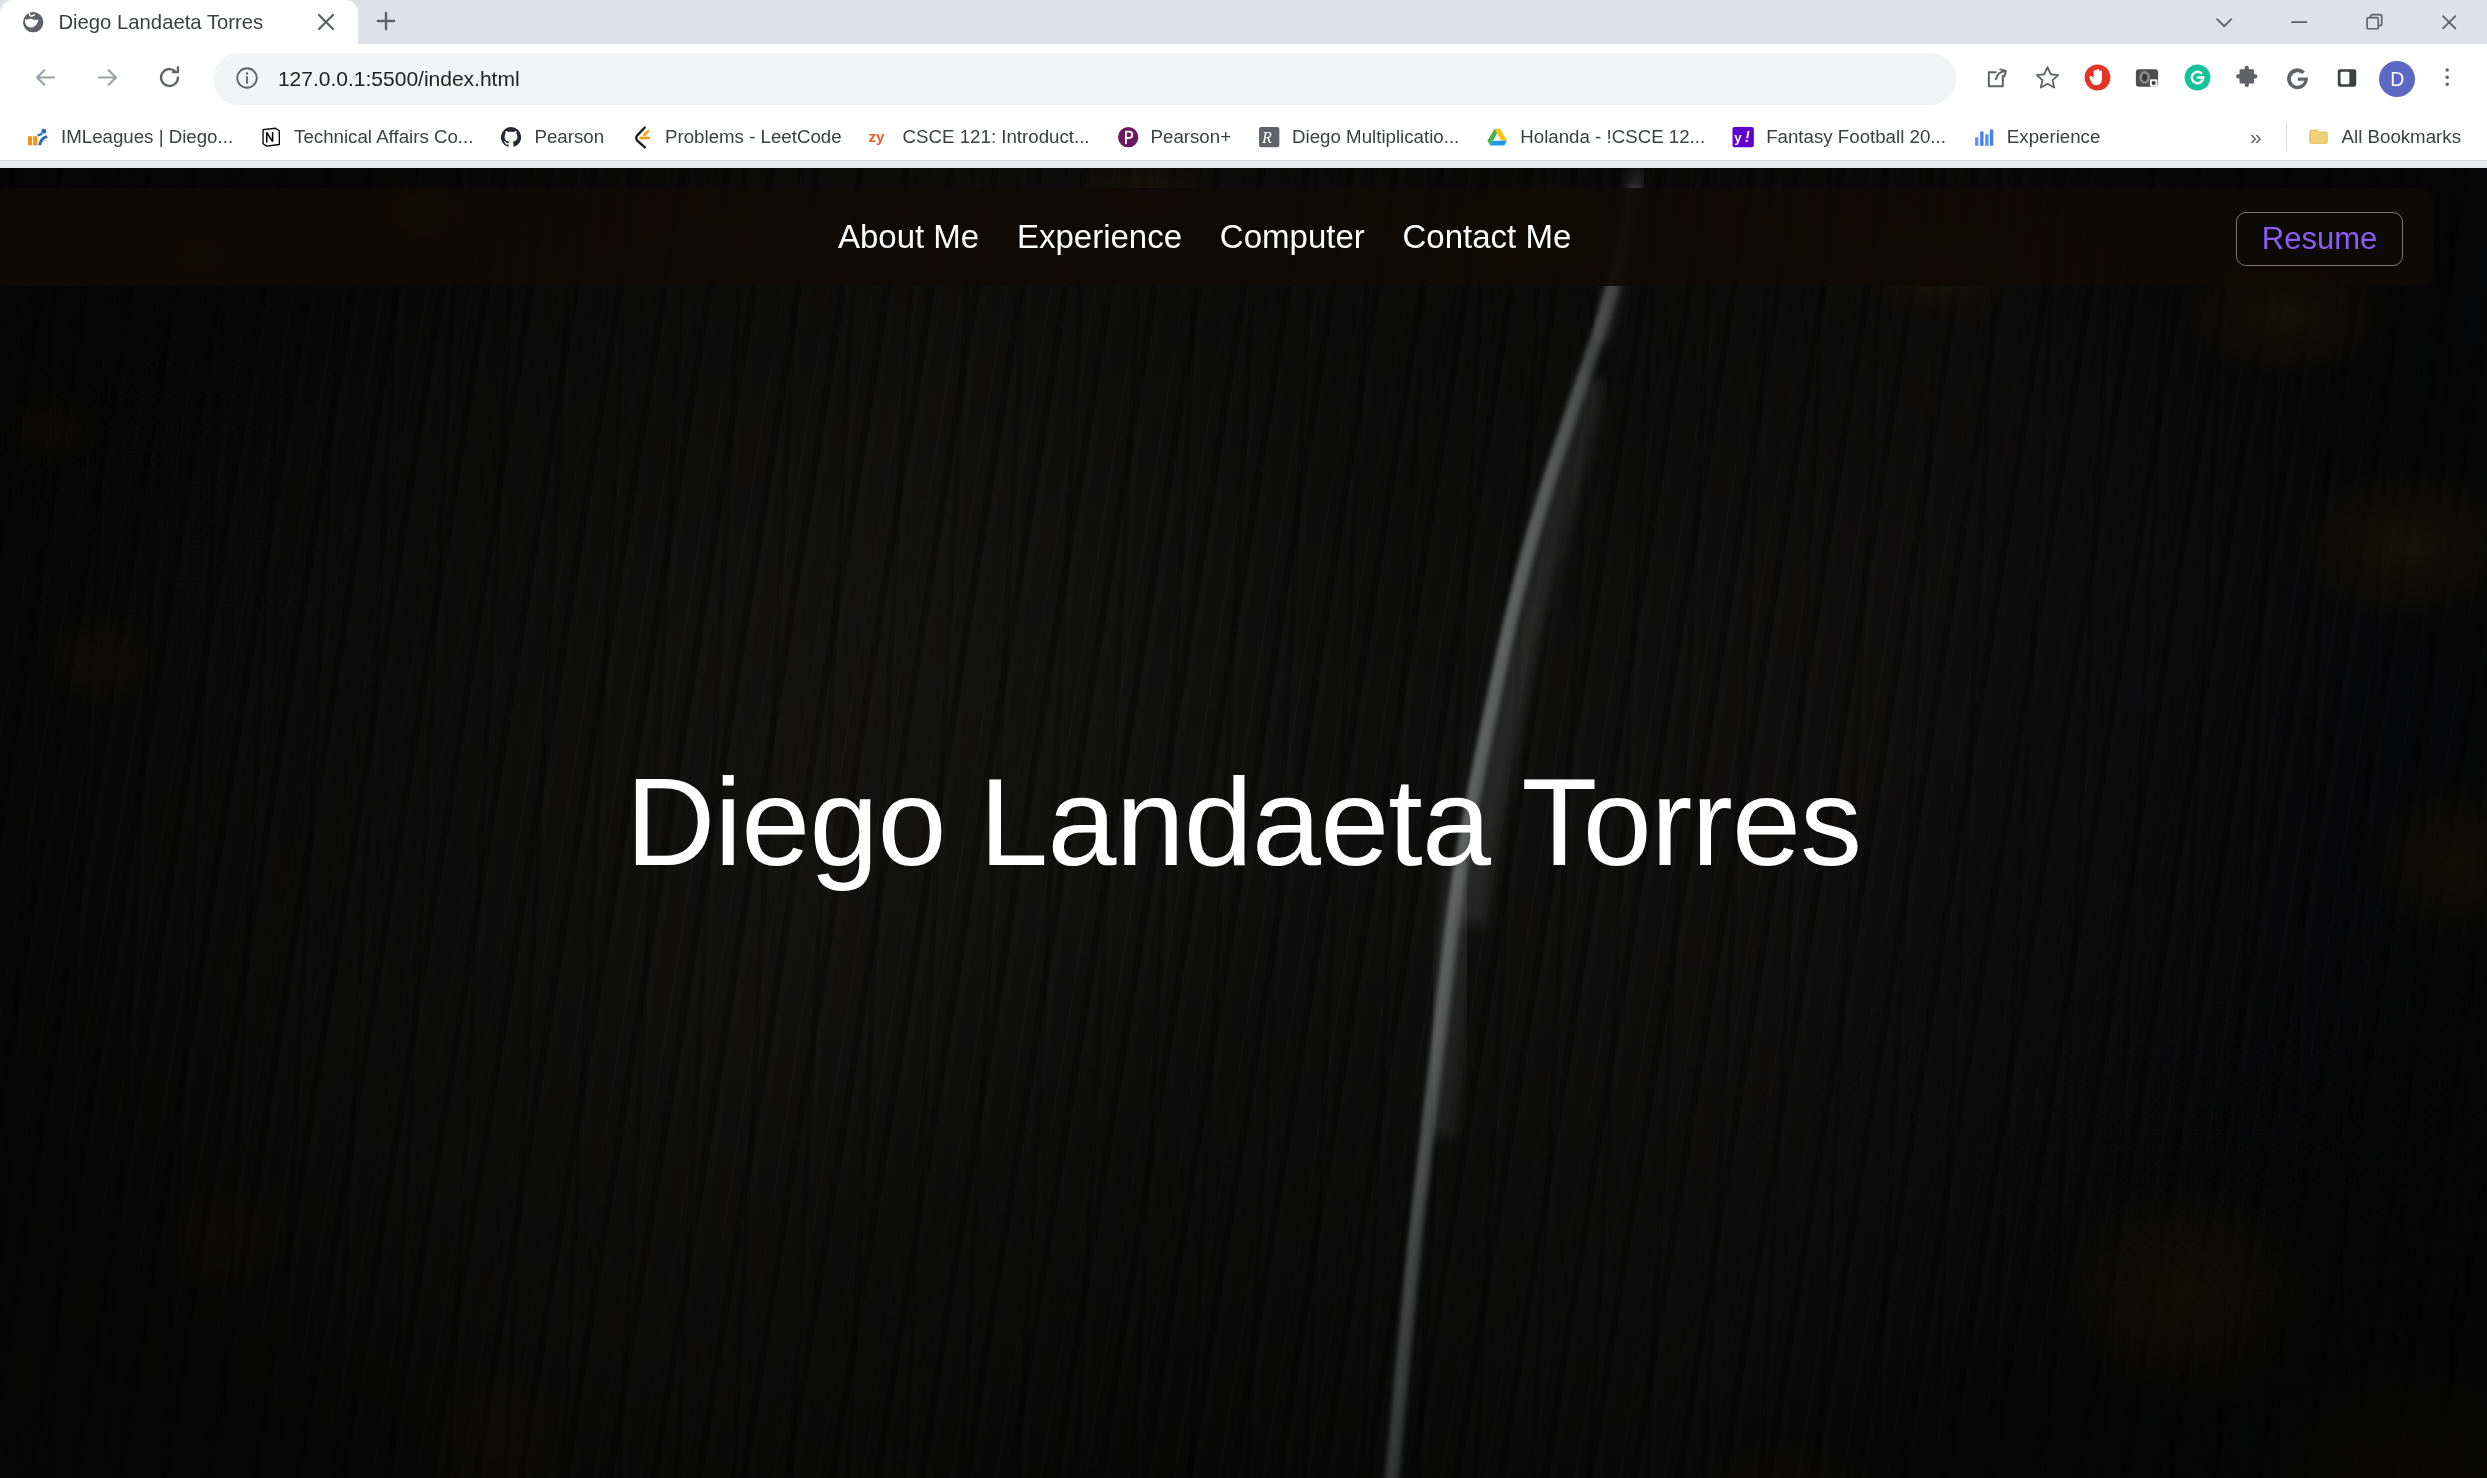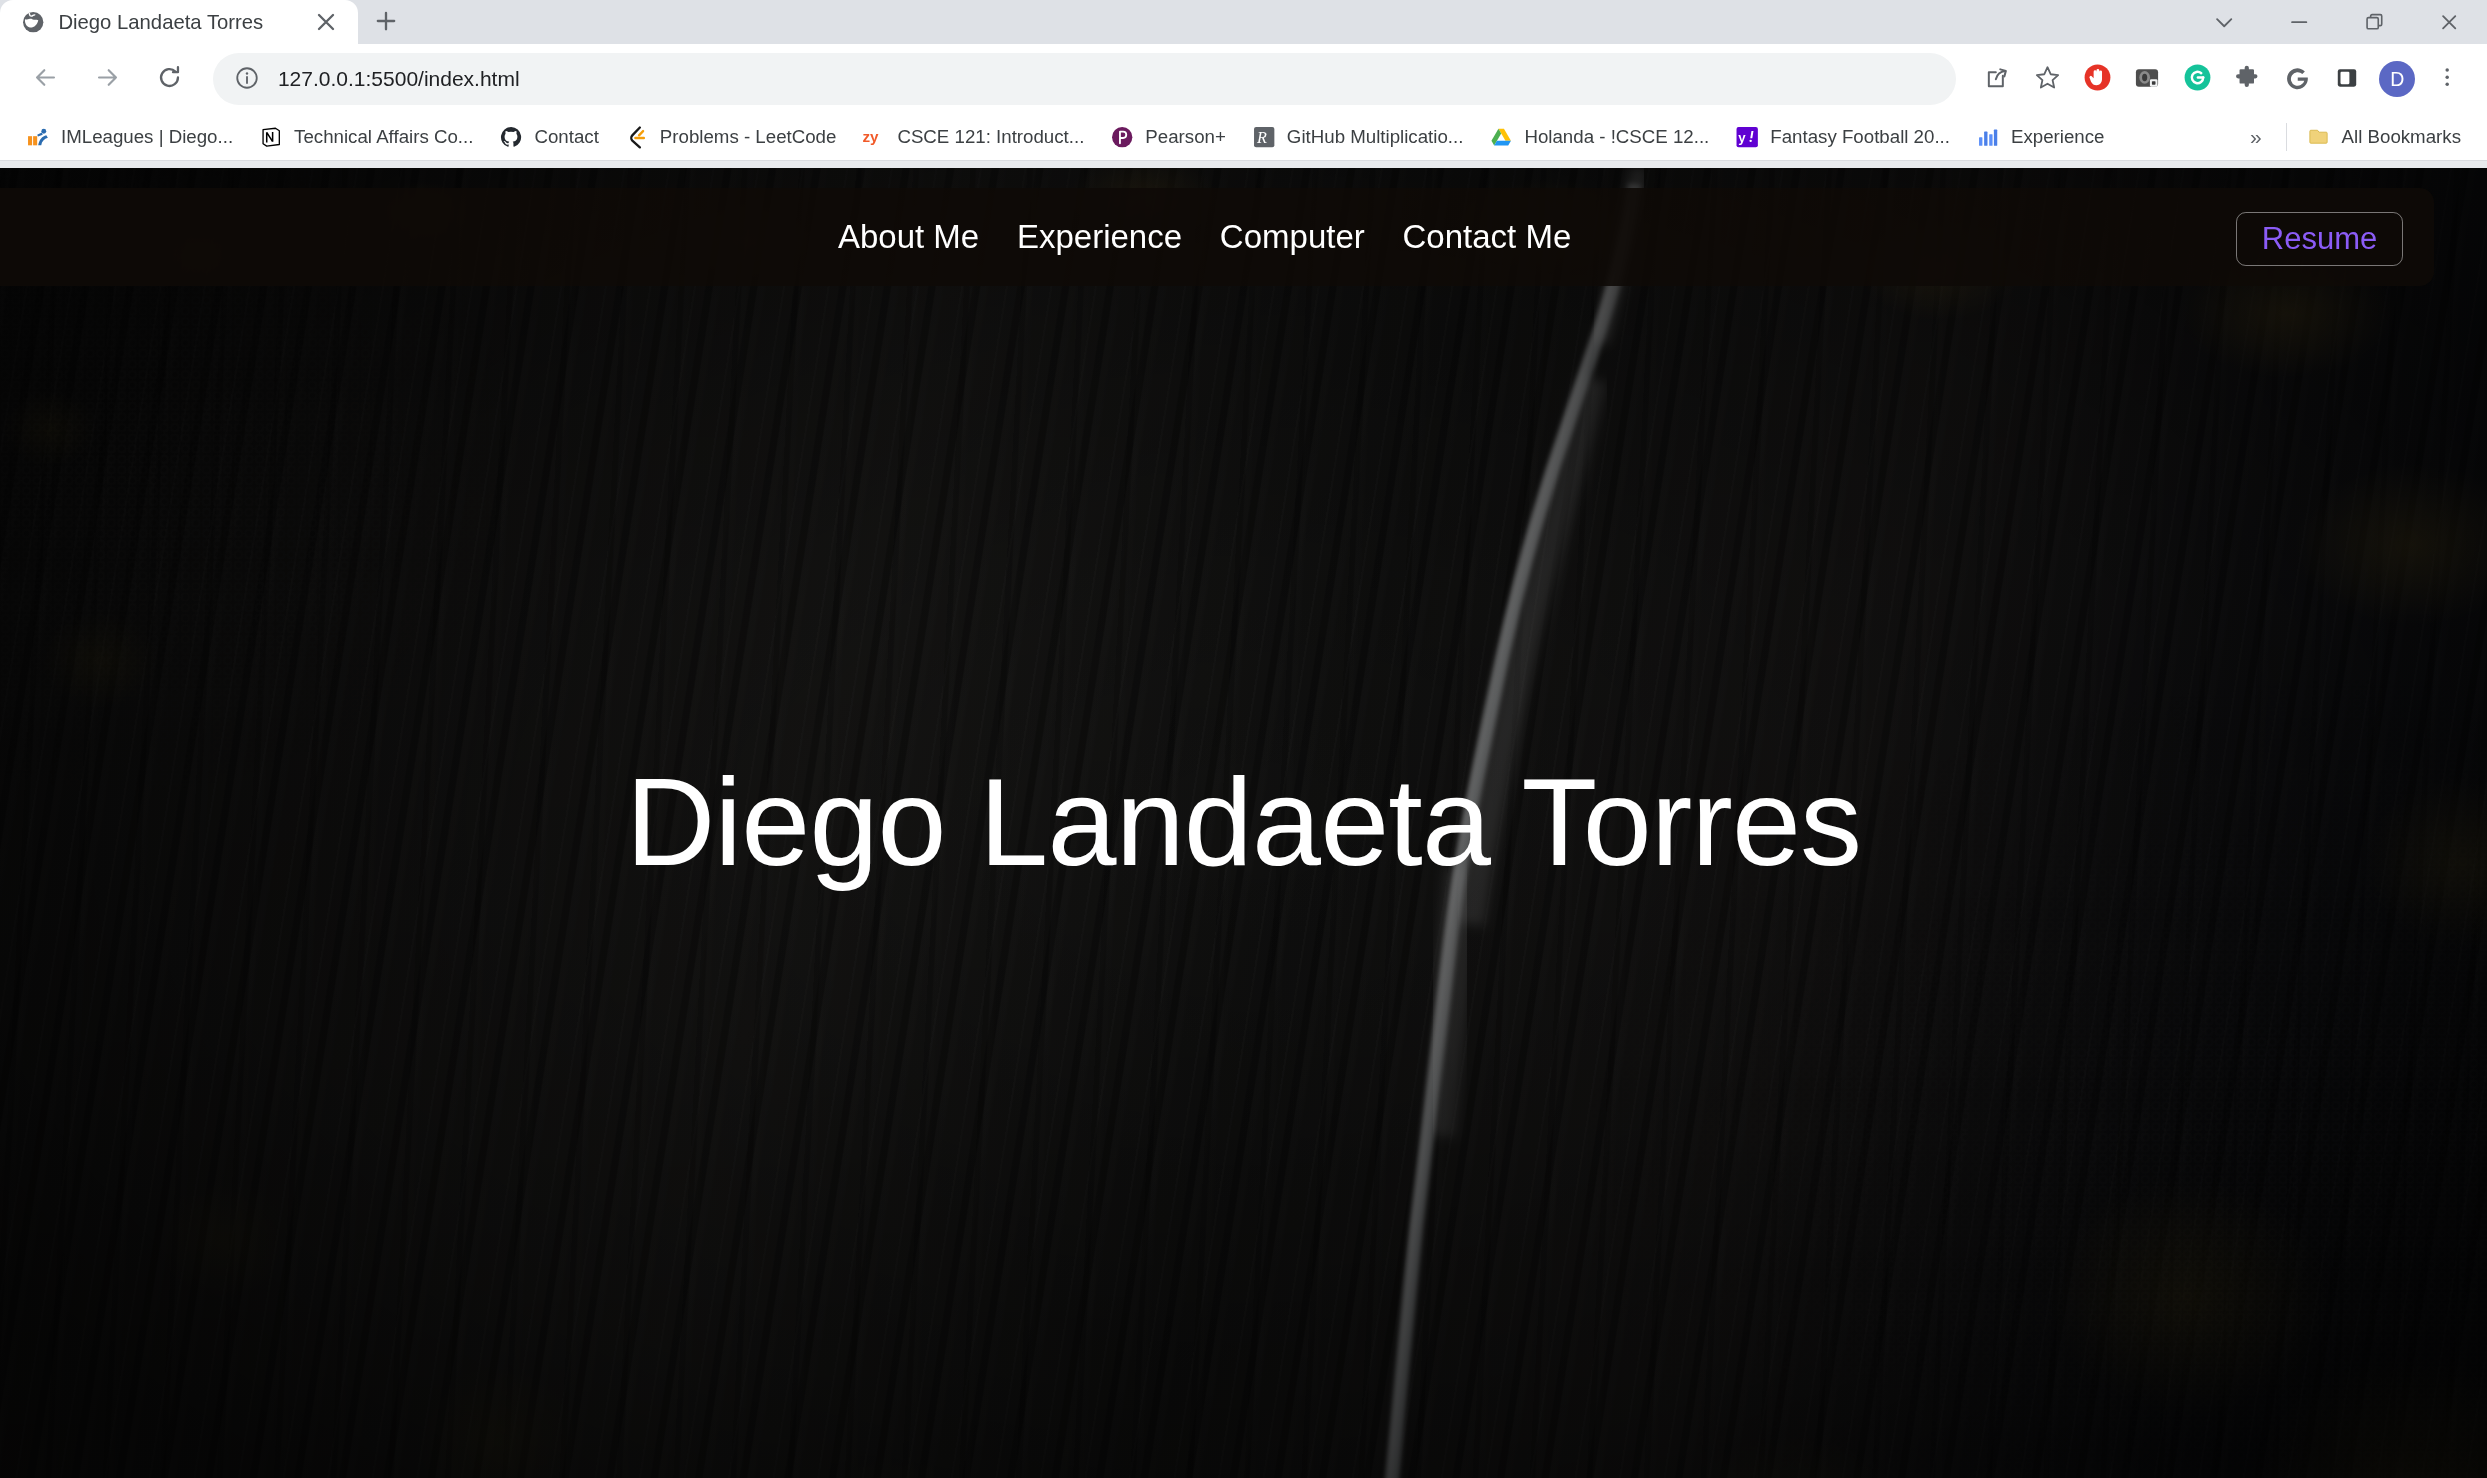--- a/index.html
+++ b/index.html
@@ -379,21 +379,21 @@
       </span>
       <span class="bm-label">Technical Affairs Co...</span>
     </div>
 
     <div class="bm">
       <span class="bm-ico">
         <svg width="24.4" height="24.4" viewBox="0 0 24 24">
           <path d="M12 2 A10 10 0 0 0 8.8 21.5 c.5.1.7-.2.7-.5 v-1.8 c-2.8.6-3.4-1.3-3.4-1.3 -.5-1.2-1.1-1.5-1.1-1.5 -.9-.6.1-.6.1-.6 1 .1 1.5 1 1.5 1 .9 1.5 2.3 1.1 2.9.8 .1-.6.3-1.1.6-1.3 -2.2-.3-4.6-1.1-4.6-5 0-1.1.4-2 1-2.7 -.1-.3-.4-1.3.1-2.7 0 0 .8-.3 2.7 1a9.3 9.3 0 0 1 5 0c1.9-1.3 2.7-1 2.7-1 .5 1.4.2 2.4.1 2.7 .6.7 1 1.6 1 2.7 0 3.9-2.4 4.7-4.6 5 .4.3.7.9.7 1.9v2.8c0 .3.2.6.7.5A10 10 0 0 0 12 2Z" fill="#24292f"></path>
         </svg>
       </span>
-      <span class="bm-label">Contact</span>
+      <span class="bm-label">Pearson</span>
     </div>
 
     <div class="bm">
       <span class="bm-ico">
         <svg width="24.4" height="24.4" viewBox="0 0 24 24">
           <path d="M14.6 2.5 L7.2 10.2 a3.8 3.8 0 0 0 0 5.2 L14.6 22" stroke="#1a1a1a" stroke-width="2.3" fill="none" stroke-linecap="round" stroke-linejoin="round"></path>
           <path d="M17.8 6 L13.8 10.2" stroke="#f59e0b" stroke-width="2.3" fill="none" stroke-linecap="round"></path>
           <path d="M10.2 12.8 H18.6" stroke="#f59e0b" stroke-width="2.3" stroke-linecap="round"></path>
         </svg>
       </span>
@@ -419,21 +419,21 @@
       <span class="bm-label">Pearson+</span>
     </div>
 
     <div class="bm">
       <span class="bm-ico">
         <svg width="24.4" height="24.4" viewBox="0 0 24 24">
           <rect x="2" y="2" width="20" height="20" rx="2" fill="#5f6368"></rect>
           <text x="5" y="18" font-family="Liberation Serif, serif" font-size="16" font-style="italic" fill="#fff">R</text>
         </svg>
       </span>
-      <span class="bm-label">GitHub Multiplicatio...</span>
+      <span class="bm-label">Diego Multiplicatio...</span>
     </div>
 
     <div class="bm">
       <span class="bm-ico">
         <svg width="24.4" height="24.4" viewBox="0 0 24 24">
           <path d="M9.3 3.6 h5.4 L21.6 15.4 h-5.4 Z" fill="#ffc107"></path>
           <path d="M9.3 3.6 L2.4 15.4 l2.7 4.7 L12 8.3 Z" fill="#4caf50"></path>
           <path d="M5.1 20.1 h13.8 l2.7-4.7 H7.8 Z" fill="#2196f3"></path>
         </svg>
       </span>

